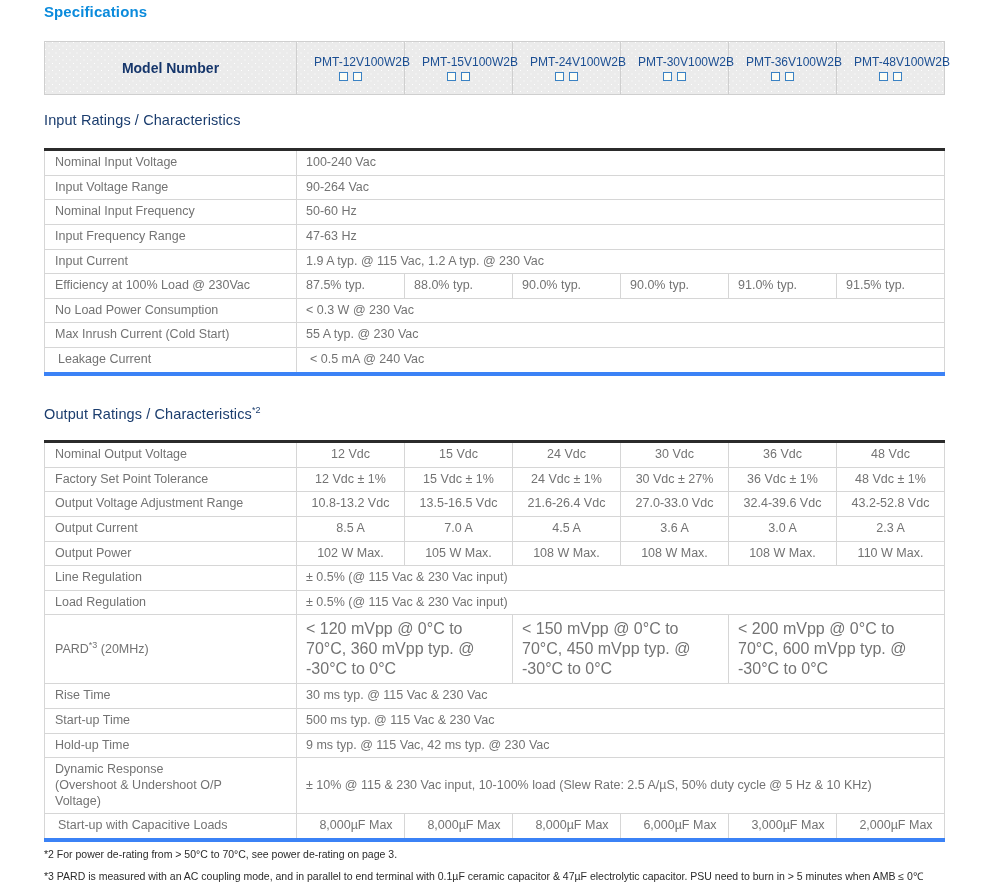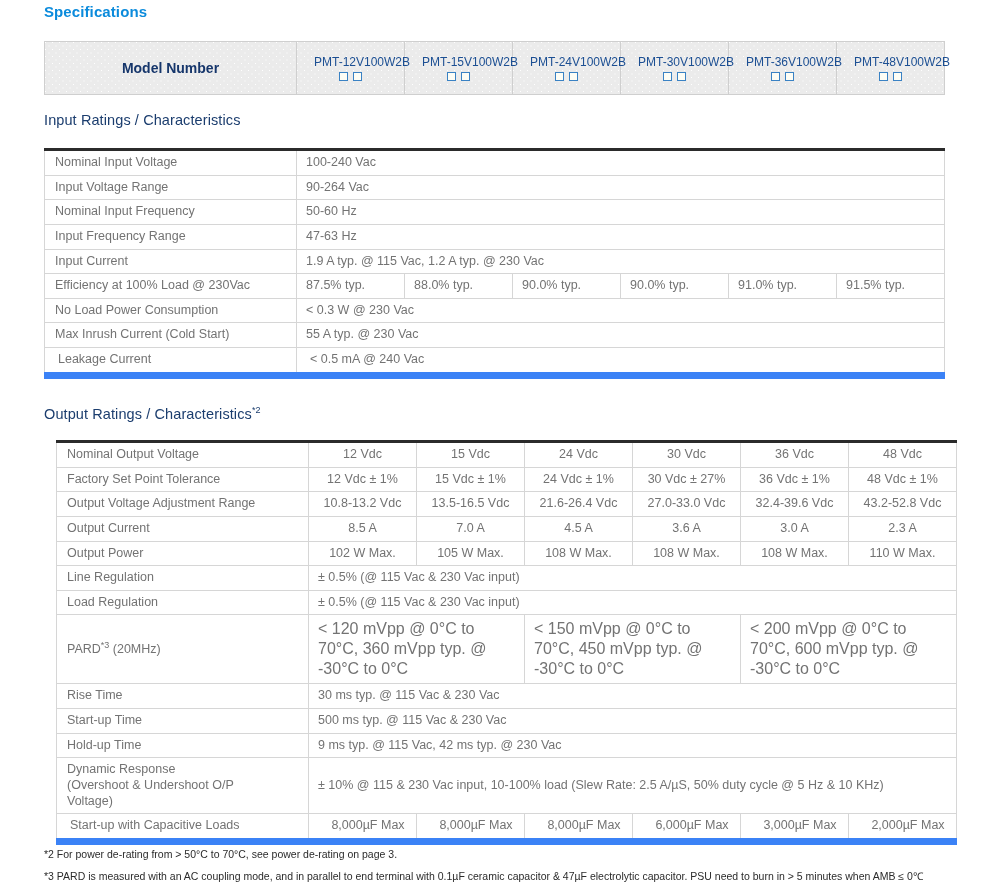--- a/index.html
+++ b/index.html
@@ -70,21 +70,21 @@
   }
   table.spec .ctr {
     text-align: center;
     padding-left: 2px;
     padding-right: 2px;
   }
   table.spec tr.topline > td {
     border-top: 3px solid #2b2b2b;
   }
   table.spec tr.botline > td {
-    border-bottom: 7px solid #3b82f6;
+    border-bottom: 4px solid #3b82f6;
     padding-left: 13px;
   }
   .nowrapcell { white-space: nowrap; }
   .sup3 { font-size: 9px; vertical-align: super; line-height: 0; }
 
   
   .model-wrap {
     position: absolute;
     left: 44px;
     top: 41px;
@@ -130,21 +130,21 @@
     border: 1px solid #3a82c4;
     background: #fdfdf5;
     box-sizing: border-box;
     display: inline-block;
   }
 
   
   .sec-in-title  { position: absolute; left: 44px; top: 112px; }
   .tbl-in        { position: absolute; left: 44px; top: 148px; }
   .sec-out-title { position: absolute; left: 44px; top: 406px; }
-  .tbl-out       { position: absolute; left: 44px; top: 440px; margin-left: 12px; }
+  .tbl-out       { position: absolute; left: 44px; top: 440px; }
   .notes         { position: absolute; left: 44px; top: 832px; width: 920px; margin-top: 15px; }
 
   .note {
     font-size: 10.5px;
     color: #2b2b2b;
     line-height: 1.45;
     margin-bottom: 7px;
   }
 
   .pard-cell { font-size: 16px; line-height: 1.3; padding: 3px 5px; }

